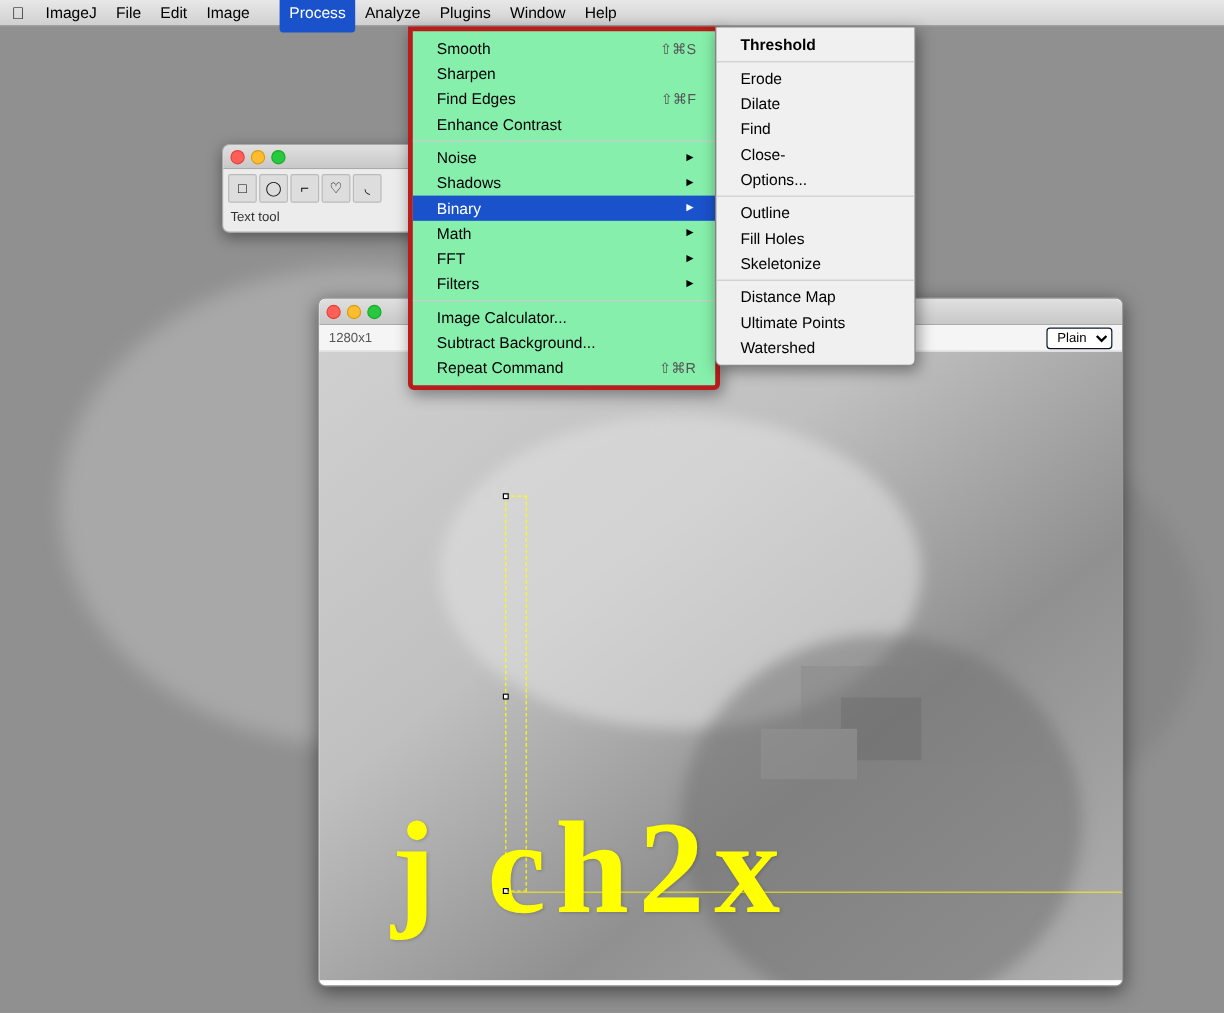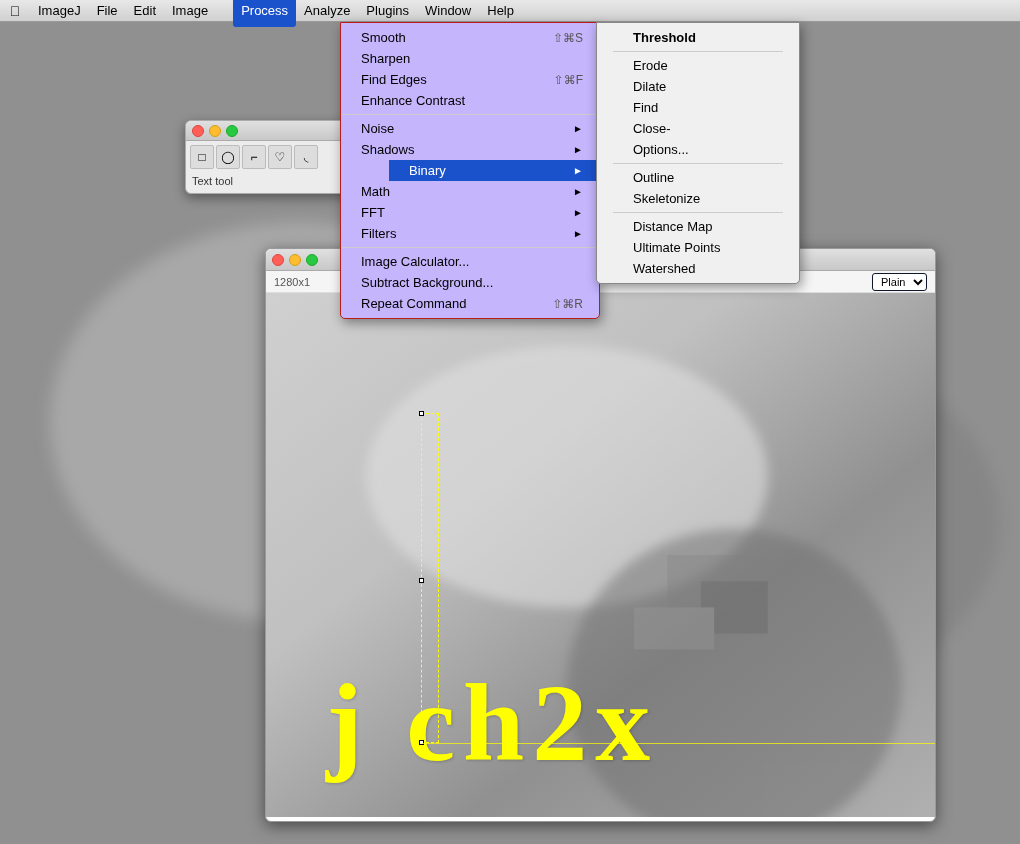--- a/index.html
+++ b/index.html
@@ -173,67 +173,66 @@
       color: #555;
       gap: 8px;
     }
 
     
     .menu-dropdown {
       position: absolute;
       top: 22px;
       left: 340px;
       width: 260px;
-      background: #c4b5fd;
-      border: 1px solid #b91c1c;
+      background: #86efac;
+      border: 4px solid #b91c1c;
       border-radius: 0 0 5px 5px;
       box-shadow: 2px 4px 12px rgba(0,0,0,0.4);
       z-index: 200;
       padding: 4px 0;
     }
     .menu-item {
       padding: 3px 16px 3px 20px;
       cursor: default;
       display: flex;
       align-items: center;
       justify-content: space-between;
       color: #000;
       white-space: nowrap;
     }
     .menu-item.active {
       background: #1a52cc;
       color: #fff;
-      margin-left: 48px;
     }
     .menu-item .shortcut {
       color: #555;
       font-size: 12px;
       margin-left: 20px;
     }
     .menu-item .arrow {
       font-size: 10px;
     }
     .menu-separator {
       height: 1px;
       background: #ccc;
       margin: 3px 0;
     }
 
     
     .submenu {
       position: absolute;
       top: 22px;
       left: 596px;
-      width: 204px;
+      width: 167px;
       background: #f0f0f0;
       border: 1px solid #888;
       border-radius: 0 0 5px 5px;
       box-shadow: 2px 4px 12px rgba(0,0,0,0.4);
       z-index: 210;
-      padding: 4px 16px;
+      padding: 4px 0;
     }
     .submenu-item {
       padding: 3px 16px 3px 20px;
       cursor: default;
       display: flex;
       align-items: center;
       color: #000;
       white-space: nowrap;
     }
     .submenu-separator {
@@ -424,20 +423,23 @@
     <span>Close-</span>
   </div>
   <div class="submenu-item">
     <span>Options...</span>
   </div>
   <div class="submenu-separator"></div>
   <div class="submenu-item">
     <span>Outline</span>
   </div>
   <div class="submenu-item">
+    <span>Fill Holes</span>
+  </div>
+  <div class="submenu-item">
     <span>Skeletonize</span>
   </div>
   <div class="submenu-separator"></div>
   <div class="submenu-item">
     <span>Distance Map</span>
   </div>
   <div class="submenu-item">
     <span>Ultimate Points</span>
   </div>
   <div class="submenu-item">

